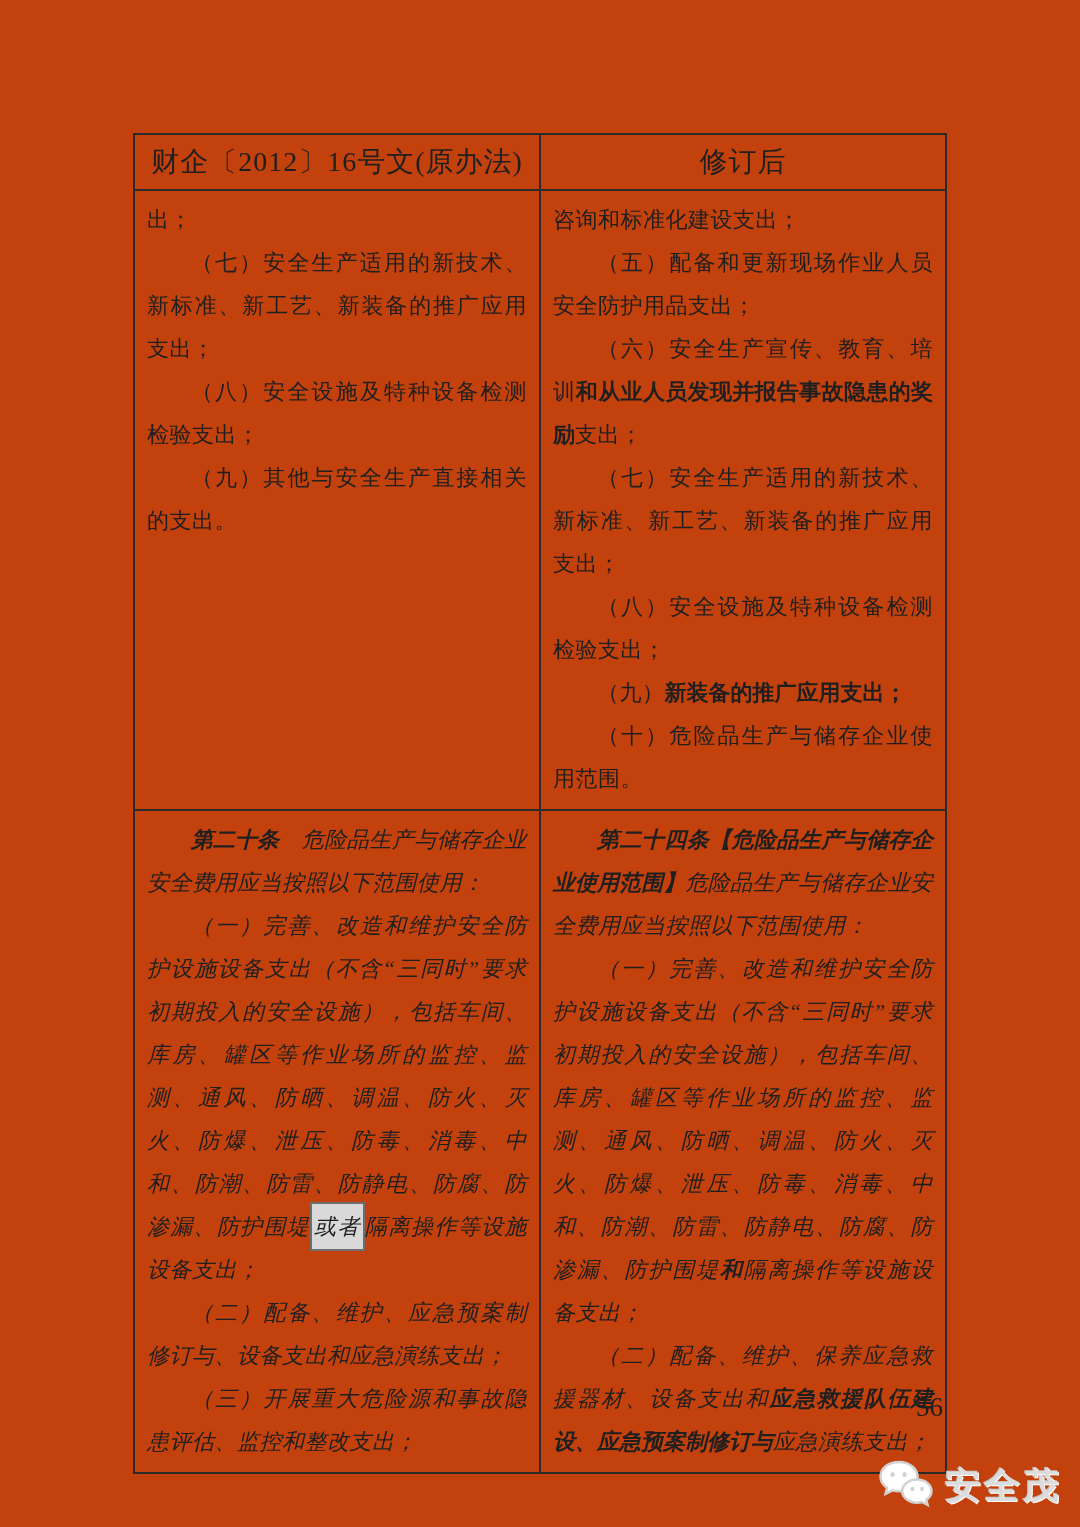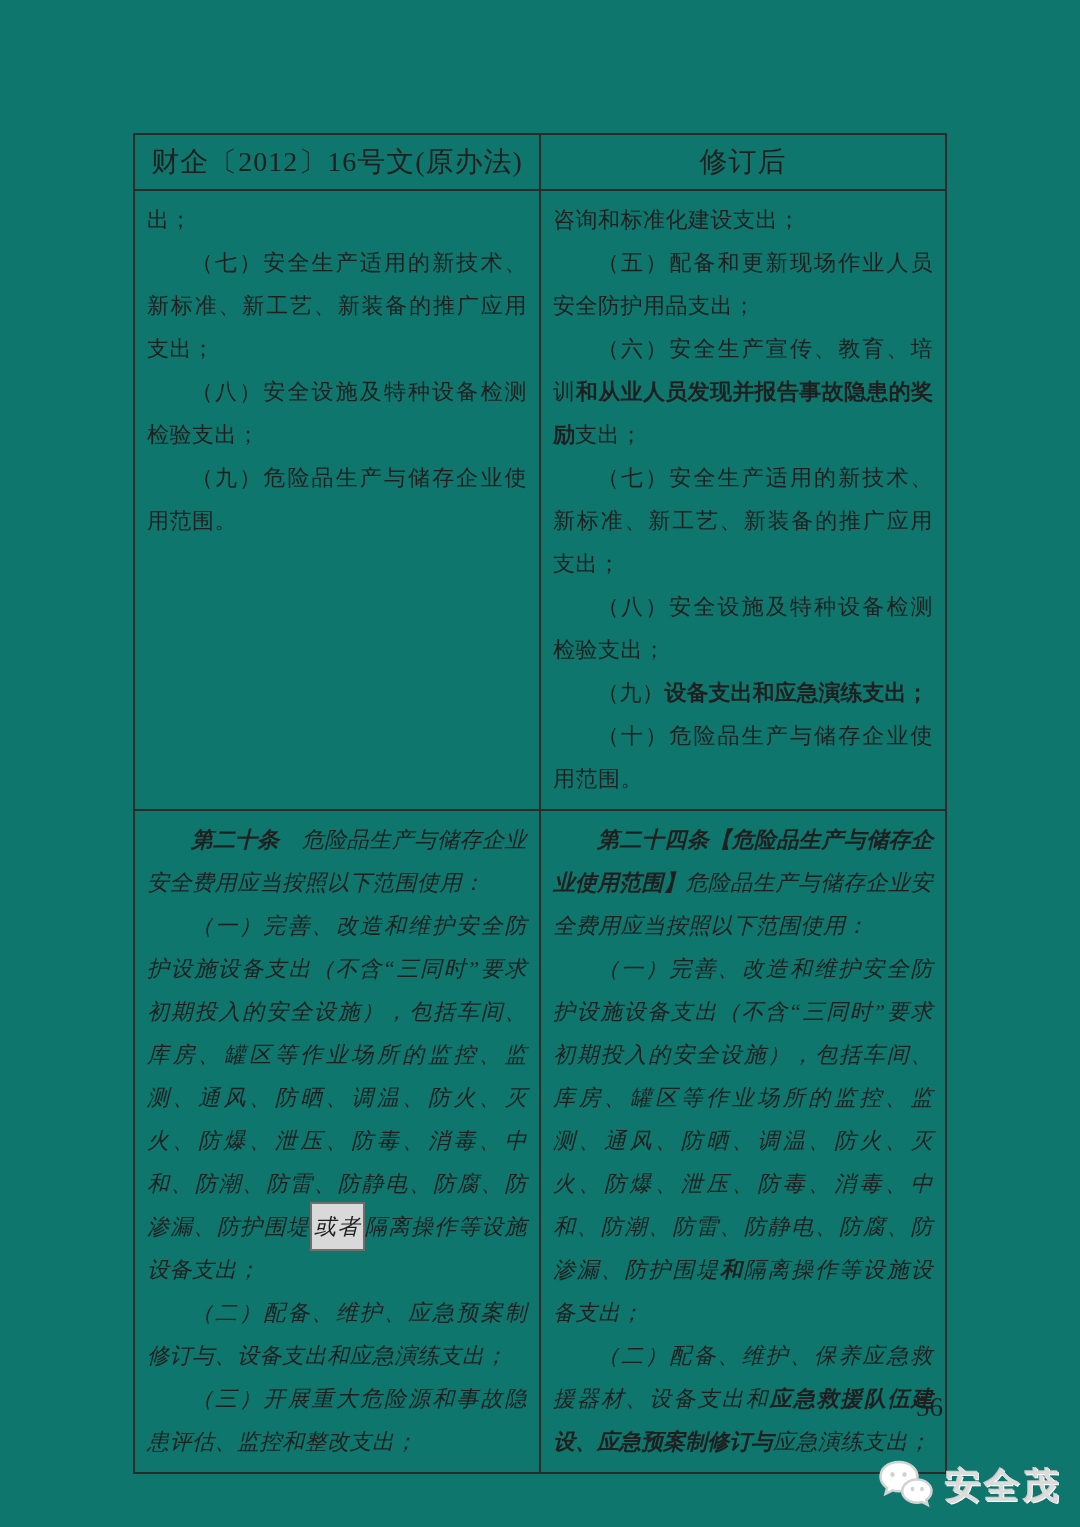--- a/index.html
+++ b/index.html
@@ -4,21 +4,21 @@
 <style>
   html, body {
     margin: 0;
     padding: 0;
     background: #ffffff;
   }
   .page {
     position: relative;
     width: 1080px;
     height: 1527px;
-    background: #0f766e;
+    background: #c2410c;
     font-family: "Liberation Serif", "DejaVu Serif", serif;
     color: #1f1f1f;
     overflow: hidden;
   }
   table.cmp-table {
     position: absolute;
     left: 133px;
     top: 133px;
     width: 814px;
     border-collapse: collapse;
@@ -99,29 +99,29 @@
         <th>财企〔2012〕16号文(原办法)</th>
         <th>修订后</th>
       </tr>
     </thead>
     <tbody>
         <tr class="row-1">
           <td>
             <p class="para no-indent"><span>出；</span></p>
             <p class="para"><span>（七）安全生产适用的新技术、新标准、新工艺、新装备的推广应用支出；</span></p>
             <p class="para"><span>（八）安全设施及特种设备检测检验支出；</span></p>
-            <p class="para"><span>（九）危险品生产与储存企业使用范围。</span></p>
+            <p class="para"><span>（九）其他与安全生产直接相关的支出。</span></p>
           </td>
           <td>
             <p class="para no-indent"><span>咨询和标准化建设支出；</span></p>
             <p class="para"><span>（五）配备和更新现场作业人员安全防护用品支出；</span></p>
             <p class="para"><span>（六）安全生产宣传、教育、培训</span><span class="run-b">和从业人员发现并报告事故隐患的奖励</span><span>支出；</span></p>
             <p class="para"><span>（七）安全生产适用的新技术、新标准、新工艺、新装备的推广应用支出；</span></p>
             <p class="para"><span>（八）安全设施及特种设备检测检验支出；</span></p>
-            <p class="para"><span>（九）</span><span class="run-b">设备支出和应急演练支出；</span></p>
+            <p class="para"><span>（九）</span><span class="run-b">新装备的推广应用支出；</span></p>
             <p class="para"><span>（十）危险品生产与储存企业使用范围。</span></p>
           </td>
         </tr>
         <tr class="row-2">
           <td>
             <p class="para"><span class="run-b">第二十条</span><span>　危险品生产与储存企业安全费用应当按照以下范围使用：</span></p>
             <p class="para"><span>（一）完善、改造和维护安全防护设施设备支出（不含“三同时”要求初期投入的安全设施），包括车间、库房、罐区等作业场所的监控、监测、通风、防晒、调温、防火、灭火、防爆、泄压、防毒、消毒、中和、防潮、防雷、防静电、防腐、防渗漏、防护围堤</span><span class="run-box">或者</span><span>隔离操作等设施设备支出；</span></p>
             <p class="para"><span>（二）配备、维护、应急预案制修订与、设备支出和应急演练支出；</span></p>
             <p class="para"><span>（三）开展重大危险源和事故隐患评估、监控和整改支出；</span></p>
           </td>

